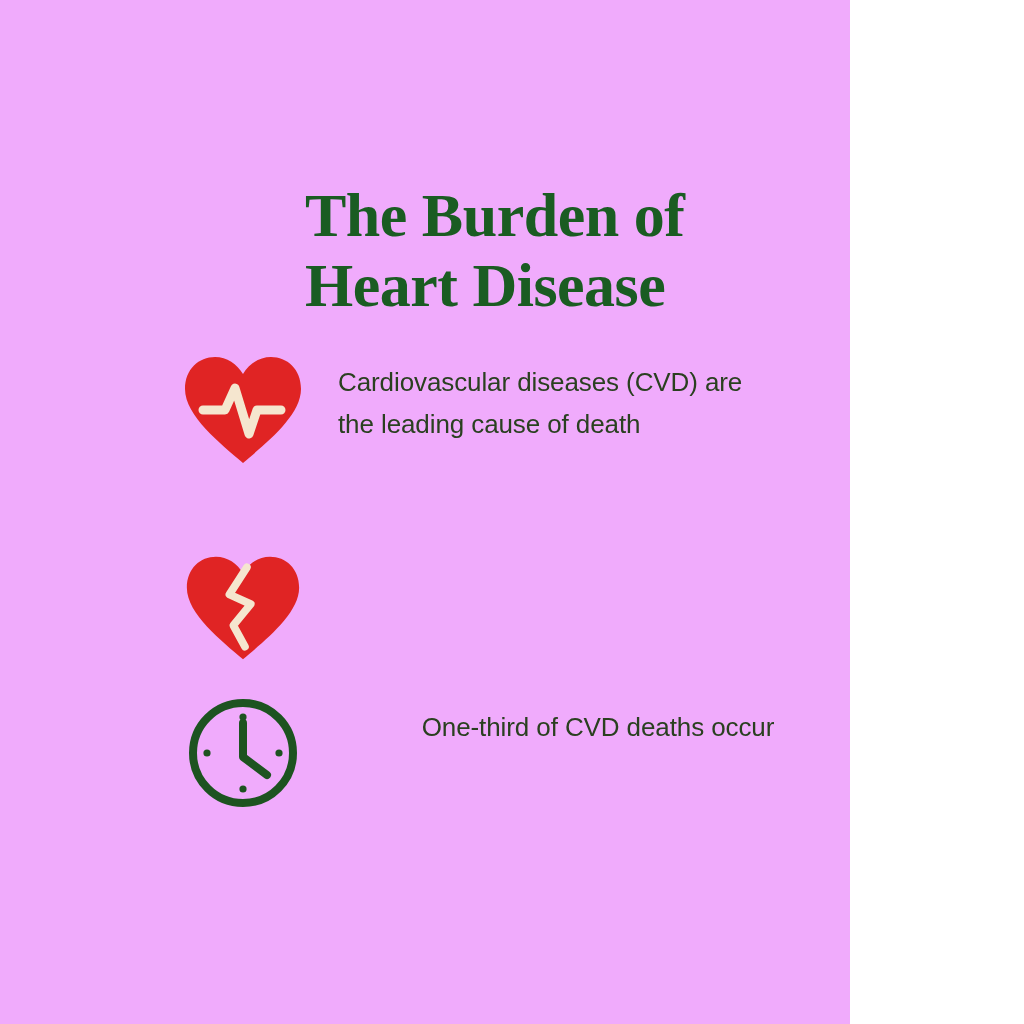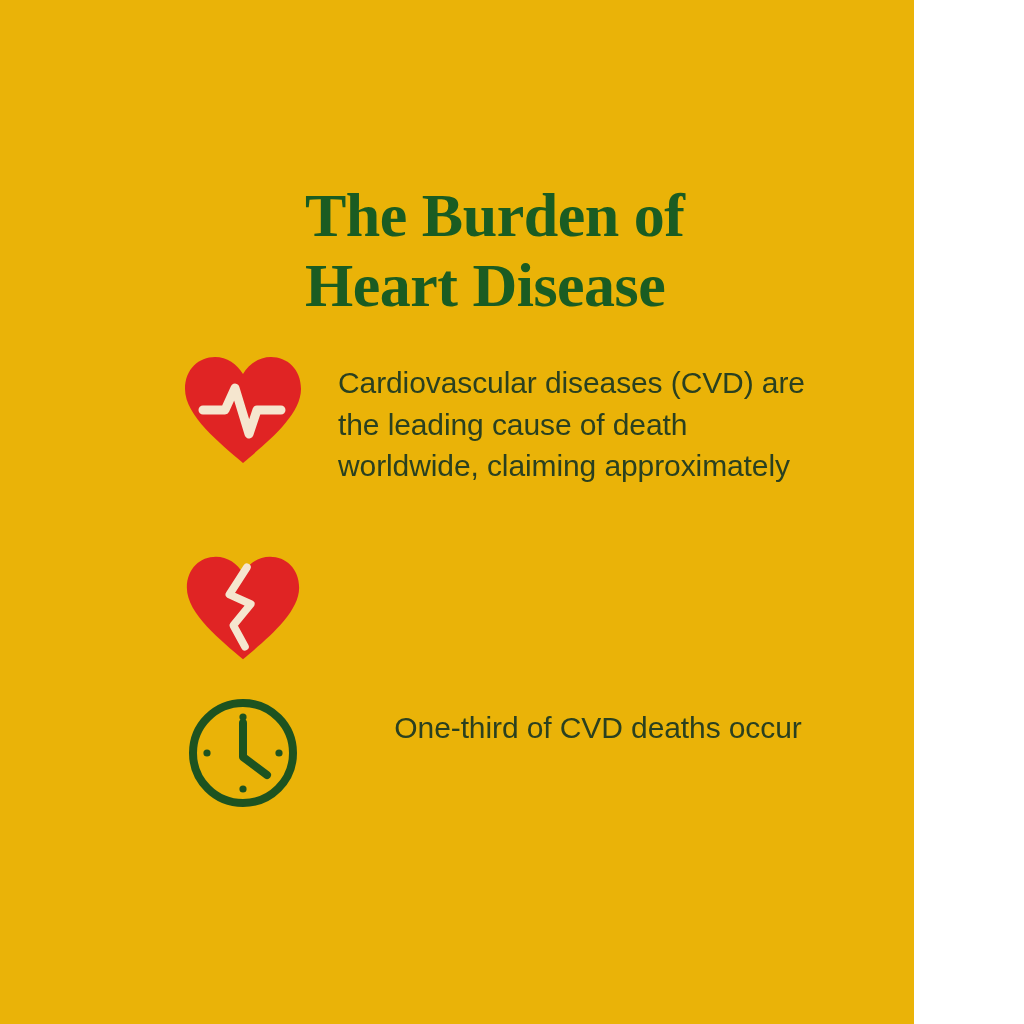--- a/index.html
+++ b/index.html
@@ -8,23 +8,23 @@
   }
   body {
     width: 1024px;
     height: 1024px;
     overflow: hidden;
     font-family: "Liberation Sans", sans-serif;
   }
 
   #infographic {
     position: relative;
-    width: 914px;
+    width: 850px;
     height: 1024px;
-    background: #eab308;
+    background: #f0abfc;
     box-sizing: border-box;
   }
 
   
   #title-block {
     position: absolute;
     left: 305px;
     top: 180px;
     width: 560px;
   }
@@ -67,21 +67,21 @@
   }
   #bullet-row-0 .bullet-icon { top: 4px; }
   #bullet-row-1 .bullet-icon { top: 3px; }
   #bullet-row-2 .bullet-icon { top: 2px; }
 
   .bullet-text {
     position: absolute;
     left: 338px;
     width: 520px;
     font-family: "Liberation Sans", sans-serif;
-    font-size: 30px;
+    font-size: 26px;
     line-height: 41.5px;
     color: #2a4020;
     letter-spacing: -0.1px;
   }
   #bullet-row-0 .bullet-text { top: 12px; }
   #bullet-row-1 .bullet-text { top: 20px; }
   #bullet-row-2 .bullet-text { top: 12px; text-align: center; }
 
   .bullet-text .tline { display: block; white-space: nowrap; }
 
@@ -108,21 +108,20 @@
                    C 46 3, 56 10, 62 20
                    C 68 10, 78 3, 90 3
                    C 106 3, 120 15, 120 35
                    C 120 62, 84 90, 62 109 Z" fill="#e02424"></path>
           <path d="M22 56 L44 56 L54 34 L68 80 L76 56 L100 56" fill="none" stroke="#f5e6cf" stroke-width="9" stroke-linecap="round" stroke-linejoin="round"></path>
         </svg>
       </div>
       <div class="bullet-text">
         <span class="tline">Cardiovascular diseases (CVD) are</span>
         <span class="tline">the leading cause of death</span>
-        <span class="tline">worldwide, claiming approximately</span>
       </div>
     </div>
 
     <div class="bullet-row" id="bullet-row-1">
       <div class="bullet-icon">
         <svg width="120" height="110" viewBox="0 0 124 112" aria-hidden="true">
           <path d="M62 109
                    C 40 90, 4 62, 4 35
                    C 4 15, 18 3, 34 3
                    C 46 3, 56 10, 62 20

